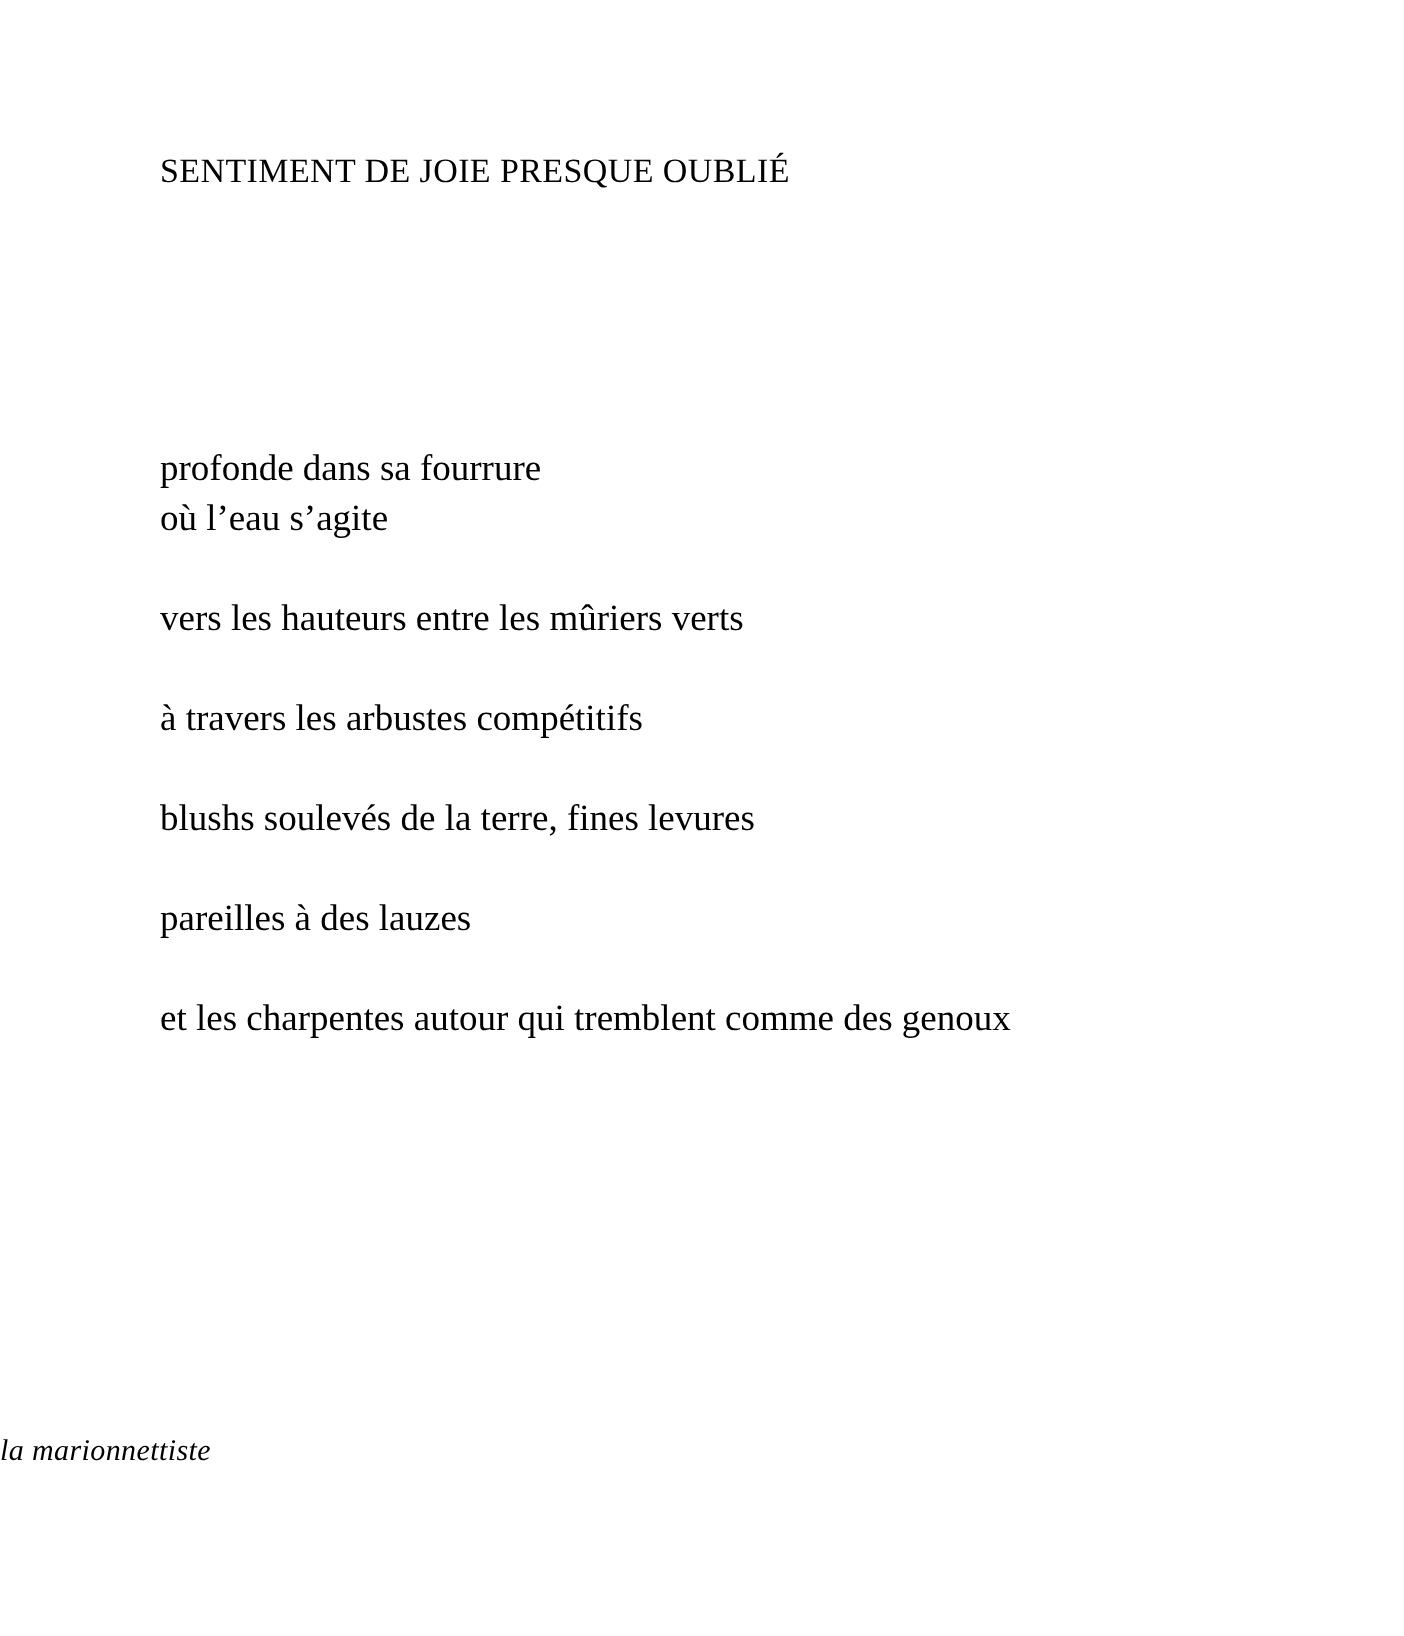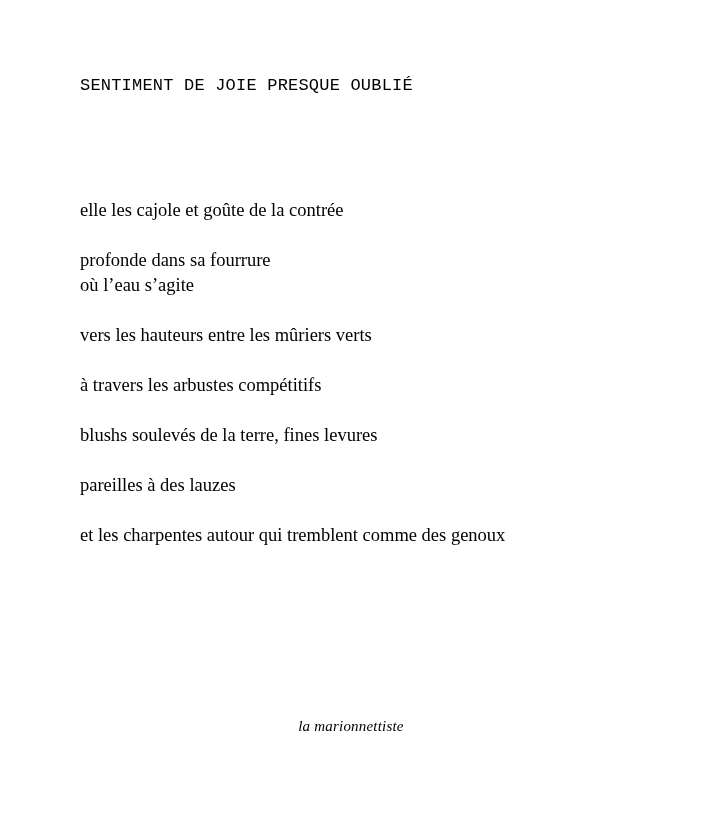--- a/index.html
+++ b/index.html
@@ -20,21 +20,20 @@
     height: 818px;
     box-sizing: border-box;
   }
   .poem-title {
     position: absolute;
     left: 80px;
     top: 76px;
     font-size: 17px;
     letter-spacing: 0.2px;
     white-space: nowrap;
-    font-family: Liberation Mono, monospace;
   }
   .poem-body {
     position: absolute;
     left: 80px;
     top: 198px;
     width: 590px;
   }
   .stanza {
     margin: 0 0 25px 0;
   }
@@ -44,37 +43,35 @@
   .verse {
     font-size: 18.5px;
     line-height: 25px;
     white-space: nowrap;
   }
   .signature {
     position: absolute;
     left: 0;
     top: 718px;
     width: 702px;
-    text-align: center;
     font-style: italic;
     font-size: 15px;
     letter-spacing: 0.2px;
   }
 </style>
 </head>
 <body>
 
 <div class="page">
 
   <div class="poem-title">SENTIMENT DE JOIE PRESQUE OUBLIÉ</div>
 
   <div class="poem-body">
 
     <div class="stanza">
-      <div class="verse">elle les cajole et goûte de la contrée</div>
     </div>
 
     <div class="stanza">
       <div class="verse">profonde dans sa fourrure</div>
       <div class="verse">où l’eau s’agite</div>
     </div>
 
     <div class="stanza">
       <div class="verse">vers les hauteurs entre les mûriers verts</div>
     </div>

